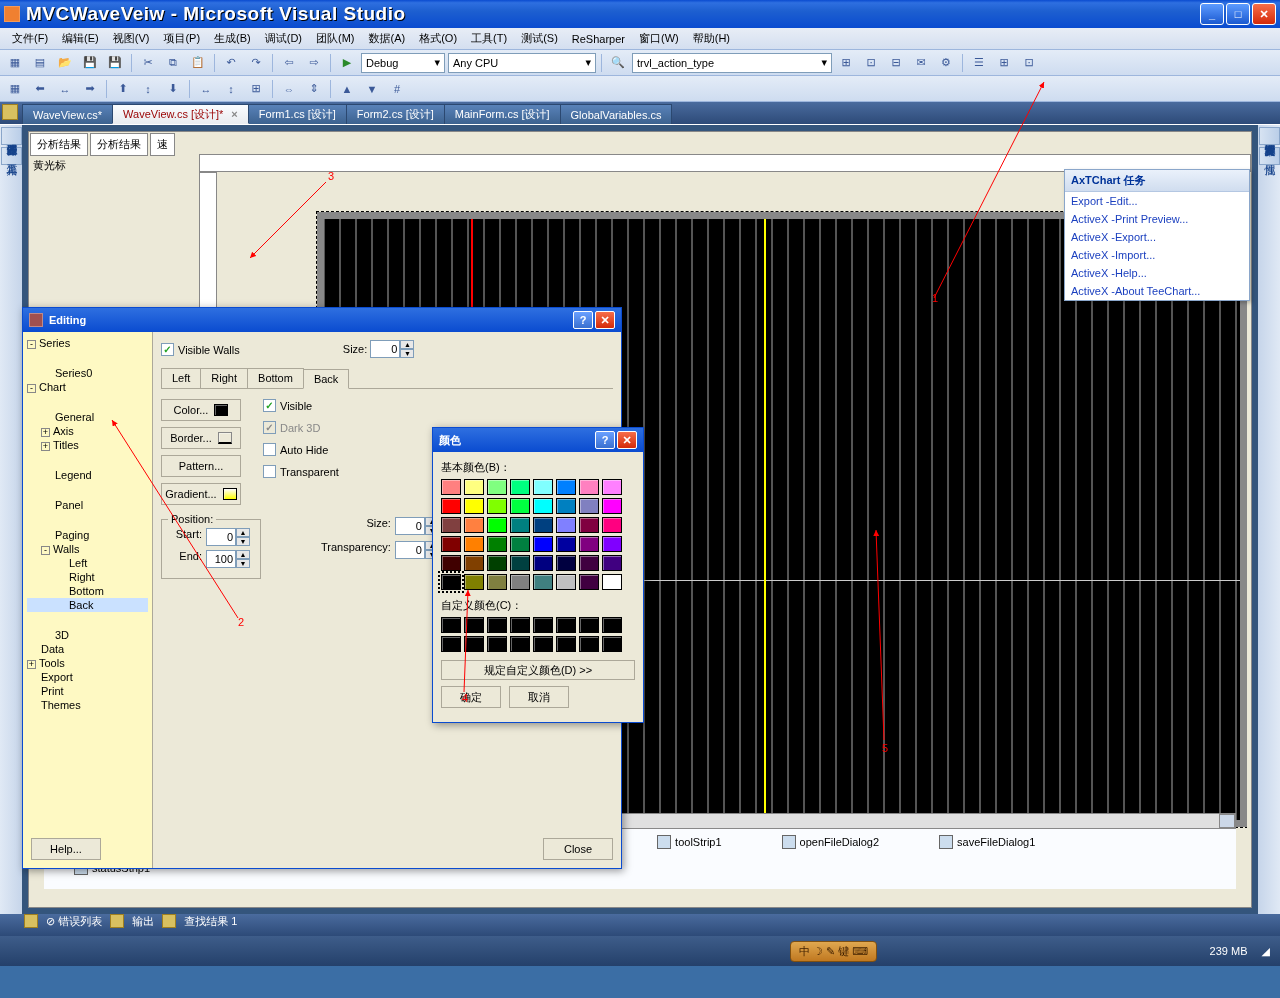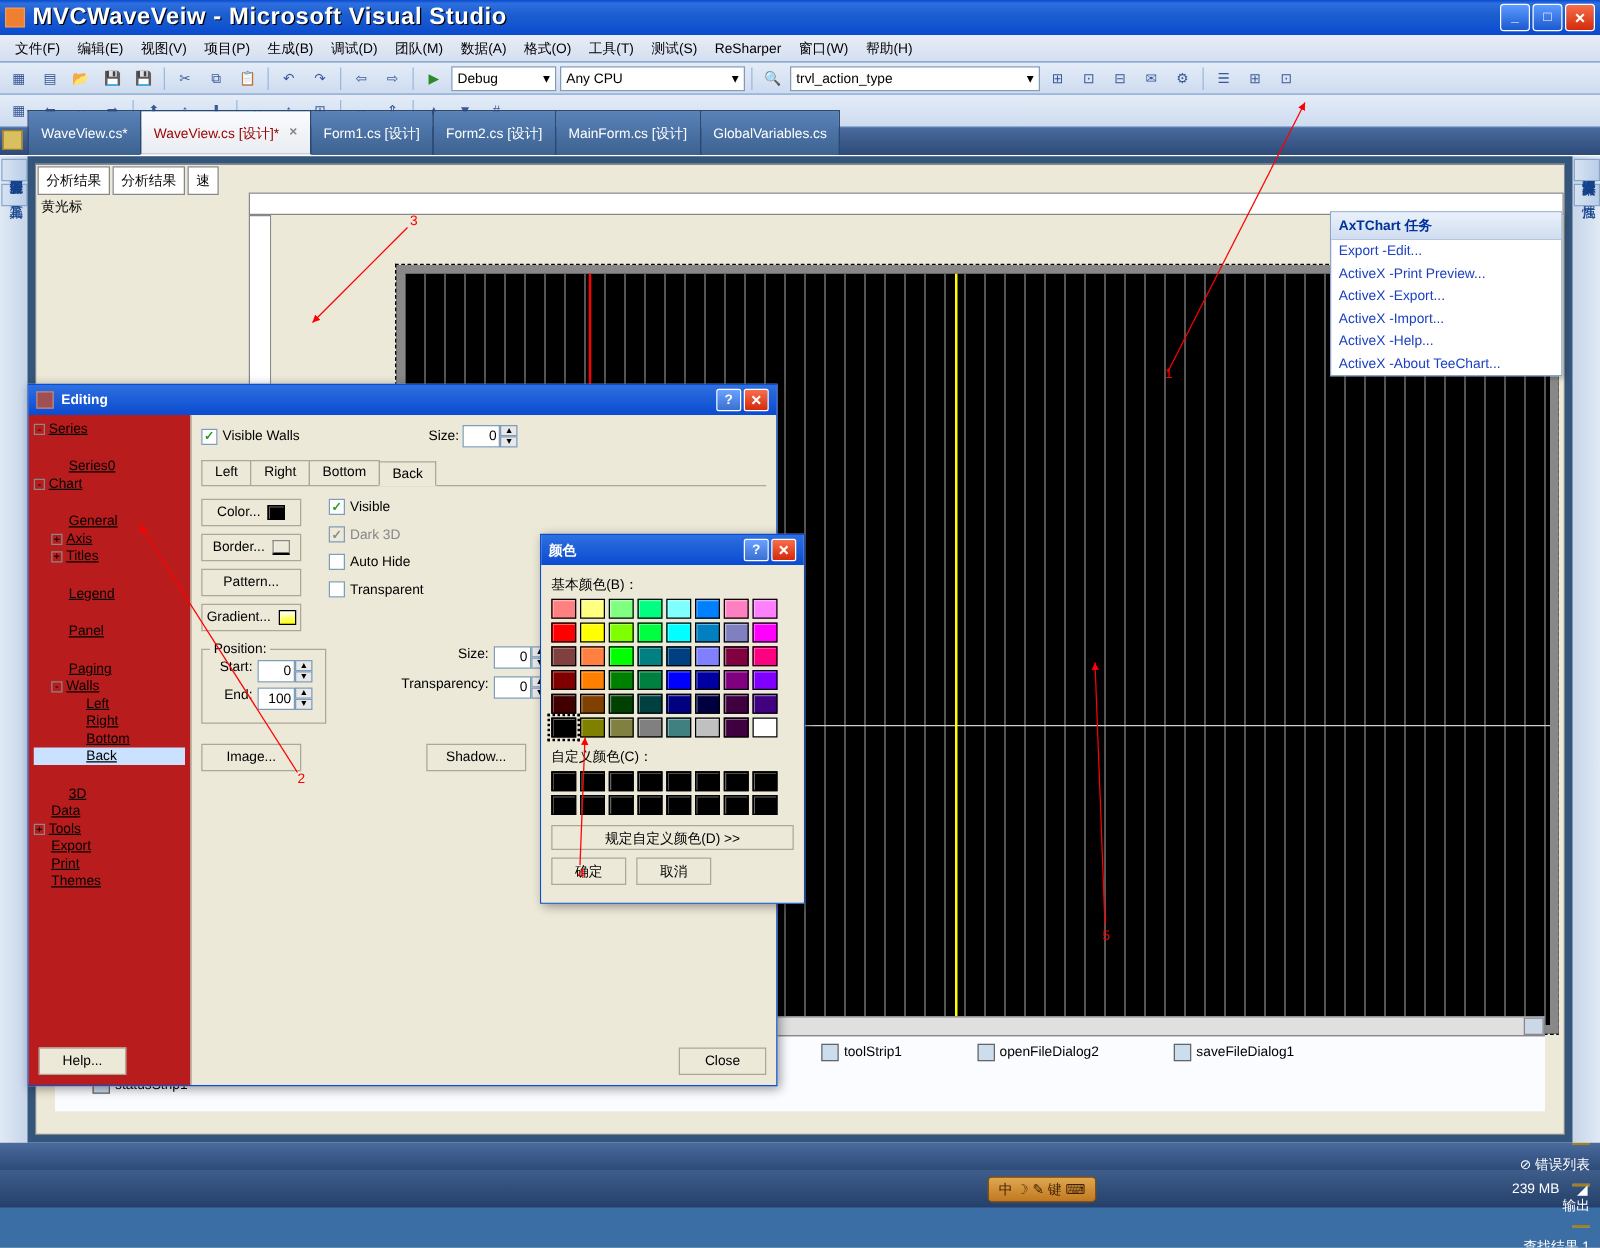--- a/index.html
+++ b/index.html
@@ -14,21 +14,21 @@
   .menubar { height: 22px; background: linear-gradient(#e8edf6,#d4dff0); display:flex; align-items:center; padding: 0 6px; gap: 2px; border-bottom:1px solid #9db6dd;}
   .menubar .mitem { padding: 2px 6px; color:#000; }
   .toolrow { height: 26px; background: linear-gradient(#e4ecf7,#cedcf0); display:flex; align-items:center; padding:0 4px; gap:3px; border-bottom:1px solid #9db6dd;}
   .tbtn { width:22px; height:20px; border:1px solid transparent; display:flex;align-items:center;justify-content:center; color:#3b5998;}
   .sep{width:1px;height:18px;background:#9db6dd;margin:0 2px;}
   .combo{height:20px;border:1px solid #7f9db9;background:#fff;display:flex;align-items:center;padding:0 4px;}
   .combo .arrow{margin-left:auto;color:#000;}
   .play{color:#2a8a2a;}
   .tabs { height: 22px; background: linear-gradient(#4a6b9e,#2d4a78); display:flex; align-items:flex-end; padding-left:22px; gap:0; position:relative;}
   .sidepin{position:absolute;left:2px;top:2px;width:16px;height:16px;background:#d8c060;border:1px solid #a08020;}
-  .dtab{height:36px;padding:2px 10px;background:linear-gradient(#5982b9,#3c628f);color:#fff;border:1px solid #2b4870;border-bottom:none;margin-right:-1px;display:flex;align-items:center;gap:4px;}
+  .dtab{height:20px;padding:2px 10px;background:linear-gradient(#5982b9,#3c628f);color:#fff;border:1px solid #2b4870;border-bottom:none;margin-right:-1px;display:flex;align-items:center;gap:4px;}
   .dtab.act{background:linear-gradient(#fafcff,#e9ecf0);color:#900;border-bottom:1px solid #e9ecf0;z-index:1;}
   .dtab .x{color:#888;margin-left:4px;font-weight:bold;}
   .workspace{position:relative;height:790px;background:#ece9d8;border-top:1px solid #fff;}
   .leftdocks{position:absolute;left:0;top:0;width:22px;height:100%;background:linear-gradient(90deg,#e0e9f5,#c6d5ea);}
   .vtab{writing-mode:vertical-rl;padding:8px 2px;background:linear-gradient(90deg,#d7e3f2,#bacee8);border:1px solid #8aa6ca;margin:2px 1px;color:#15428b;}
   .rightdocks{position:absolute;right:0;top:0;width:22px;height:100%;background:linear-gradient(90deg,#c6d5ea,#e0e9f5);}
   .designer{position:absolute;left:22px;top:0;right:22px;bottom:0;background:#34557c;}
   .designerInner{position:absolute;left:6px;top:6px;right:6px;bottom:6px;background:#ece9d8;border:1px solid #888;}
   .propstrip{position:absolute;left:0;top:0;right:0;height:24px;background:#ece9d8;display:flex;align-items:center;}
   .smalltab{padding:3px 6px;border:1px solid #888;background:#fff;margin:1px;}
@@ -46,36 +46,36 @@
   
   .btn1real{position:absolute;left:80px;top:625px;width:75px;height:22px;border:1px solid #888;background:#ece9d8;color:#000;}
   .hscroll{position:absolute;left:22px;right:22px;bottom:6px;height:16px;background:#e0e0e0;border:1px solid #888;display:flex;}
   .hscroll .btn{width:16px;background:#ccd8e8;border:1px solid #888;}
   .hscroll .thumb{width:60px;background:#b5c5e0;border:1px solid #768aaa;margin-left:30px;}
 
   .traypanel{position:absolute;left:22px;right:22px;top:702px;height:62px;background:#fafcff;border-top:2px solid #888;}
   .component{display:inline-flex;align-items:center;gap:4px;margin:6px 30px;color:#000;}
   .cicon{width:14px;height:14px;border:1px solid #666;background:#cde;}
 
-  .bottombar{height:22px;background:linear-gradient(#4a6b9e,#2d4a78);display:flex;align-items:flex-end;color:#fff;padding:0 8px;gap:8px;flex-direction:column;}
+  .bottombar{height:22px;background:linear-gradient(#4a6b9e,#2d4a78);display:flex;align-items:flex-start;color:#fff;padding:0 24px;gap:8px;}
   .bottombar .pin{width:14px;height:14px;background:#d8c060;border:1px solid #a08020;}
   .status2{height:30px;background:linear-gradient(#3e5d8a,#24406a);display:flex;align-items:center;justify-content:flex-end;color:#fff;padding:0 10px;gap:14px;}
   .langbar{background:linear-gradient(#e0a850,#c07820);border:1px solid #805010;border-radius:4px;padding:2px 8px;display:flex;gap:6px;align-items:center;color:#402000;}
 
   
   .dialog{position:absolute;border:1px solid #0a4bd0;background:#ece9d8;box-shadow:2px 2px 8px rgba(0,0,0,.4);}
   .dlgtitle{height:24px;background:linear-gradient(#2e6fe0,#0a4bd0);color:#fff;display:flex;align-items:center;padding:0 6px;font-weight:bold;}
   .dlgtitle .dicon{width:14px;height:14px;background:#a05050;margin-right:6px;border:1px solid #fff5;}
   .dlgtitle .sp{flex:1;}
   .hqbtn{width:20px;height:18px;border:1px solid #fff;border-radius:2px;margin-left:2px;display:flex;align-items:center;justify-content:center;font-weight:bold;}
   .hqbtn.help{background:linear-gradient(#6aa0ff,#3a70d0);}
   .hqbtn.dclose{background:linear-gradient(#f76e4a,#d42a0a);}
   #editingDlg{left:22px;top:182px;width:600px;height:562px;}
   .edbody{display:flex;height:calc(100% - 24px);}
-  .tvpane{width:130px;border-right:1px solid #aca899;background:#b91c1c;padding:4px;overflow:auto;text-decoration:underline;}
+  .tvpane{width:130px;border-right:1px solid #aca899;background:#fef9c3;padding:4px;overflow:auto;}
   .tvnode{padding:1px 0;color:#000;white-space:nowrap;}
   .tvnode.sel{background:#cae1ff;}
   .tvind1{padding-left:14px;} .tvind2{padding-left:28px;margin-top:16px;} .tvind3{padding-left:42px;}
   .tvexp{display:inline-block;width:9px;height:9px;border:1px solid #888;margin-right:3px;text-align:center;line-height:7px;font-size:9px;}
   .rpane{flex:1;padding:8px;position:relative;}
   .checkbox{display:inline-flex;align-items:center;gap:4px;}
   .cb{width:13px;height:13px;border:1px solid #7f9db9;background:#fff;display:inline-flex;align-items:center;justify-content:center;color:#21a121;font-size:10px;font-weight:bold;}
   .cb.disabled{background:#ece9d8;color:#888;}
   .etabs{border-bottom:1px solid #aca899;display:flex;margin-top:10px;}
   .etab{padding:3px 10px;border:1px solid #aca899;border-bottom:none;background:#ece9d8;margin-right:-1px;}
@@ -428,24 +428,20 @@
                   <input value="0" style="">
                   <span class="spinbtns">
                     <div>▲</div>
                     <div>▼</div>
                   </span>
                 </span>
               </div>
           </div>
         </div>
 
-        <div style="margin-top:16px;display:flex;gap:100px;">
-          <div class="ebtn">Image...</div>
-          <div class="ebtn">Shadow...</div>
-        </div>
       </div>
     </div>
     <div class="edfoot">
       <div class="ebtn" style="width:70px">Help...</div>
       <div class="ebtn" style="width:70px">Close</div>
     </div>
   </div>
 
   <div id="colorDlg" class="dialog">
     <div class="dlgtitle">

